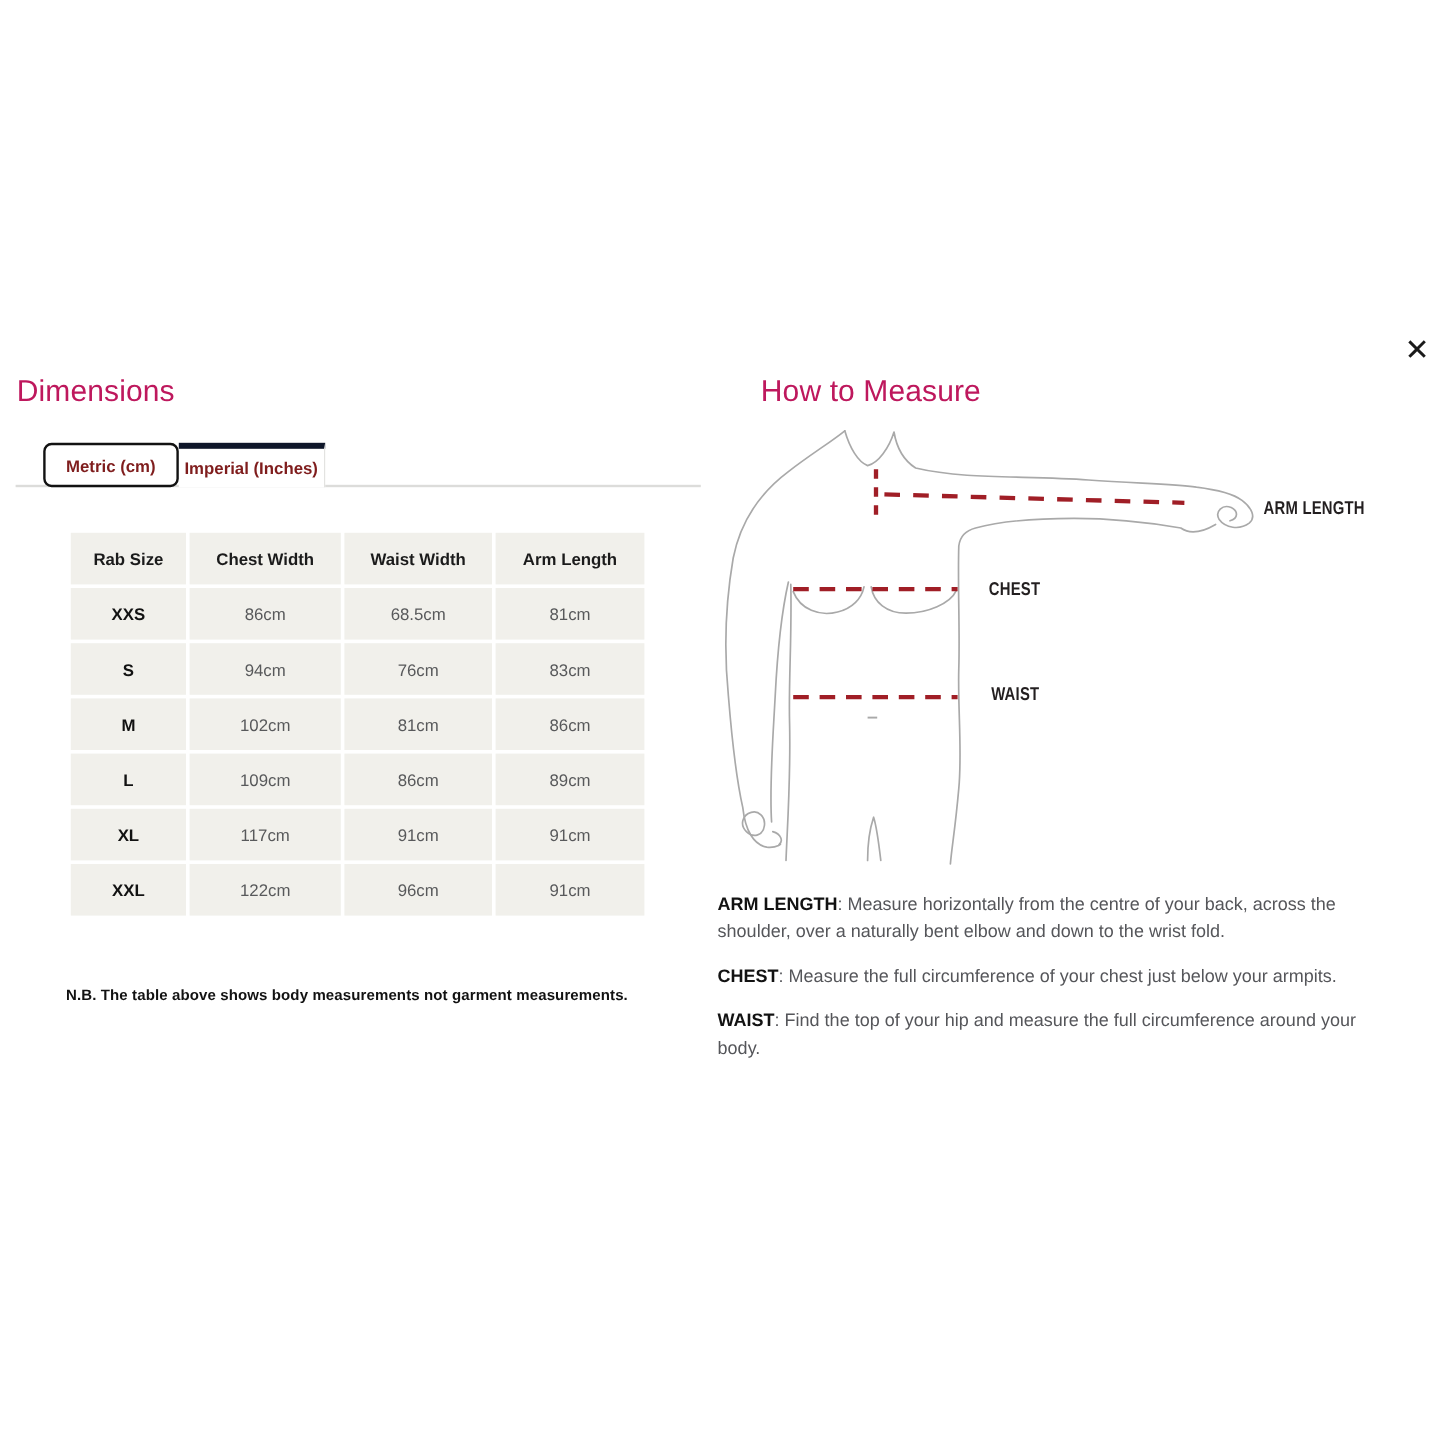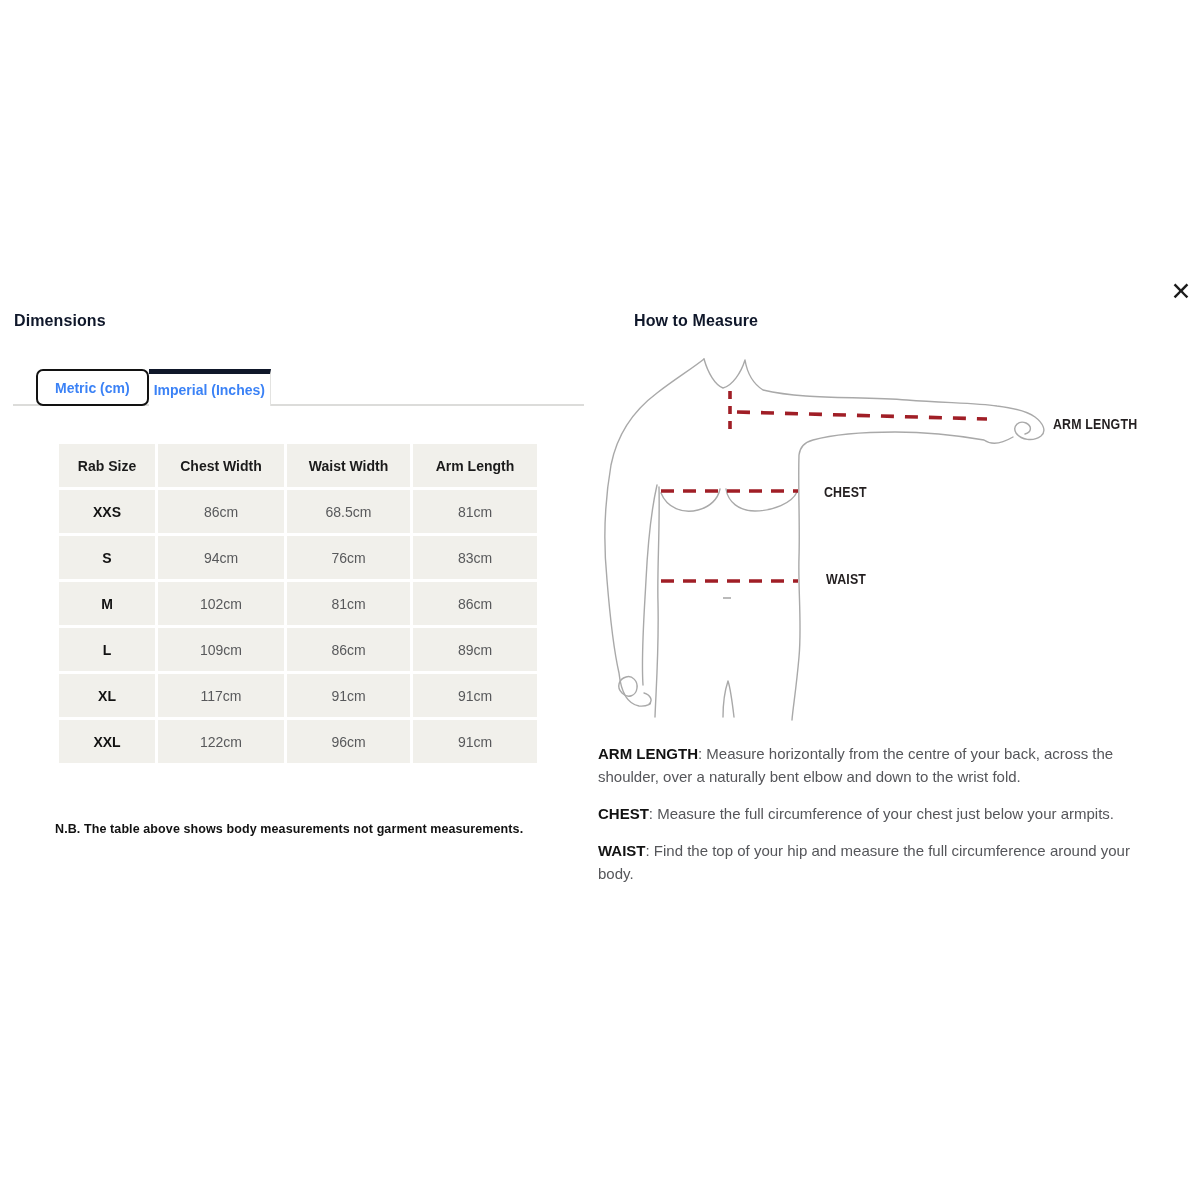--- a/index.html
+++ b/index.html
@@ -15,30 +15,30 @@
   body{
     width:1200px;height:1200px;position:relative;overflow:hidden;
     font-family:"Liberation Sans", sans-serif;color:var(--ink);
   }
   .close-btn{
     position:absolute;left:1163px;top:274px;width:36px;height:36px;
     background:none;border:none;font-size:25px;line-height:36px;text-align:center;
     color:#1a1a1a;cursor:pointer;font-family:"DejaVu Sans", sans-serif;
   }
   .section-title{
-    position:absolute;top:312px;font-size:16px;font-weight:bold;
-    letter-spacing:.1px;color:#0f172a;
+    position:absolute;top:312px;font-size:25px;font-weight:normal;
+    letter-spacing:.1px;color:#be185d;
   }
   .dim-title{left:14px;}
   .measure-title{left:634px;}
   
   .tab-underline{position:absolute;left:13px;top:404px;width:571px;height:2px;background:var(--rule);}
   .tabs{position:absolute;left:36px;top:369px;display:flex;align-items:stretch;height:37px;}
   .tab{
-    font-size:14px;font-weight:bold;color:#3b82f6;background:#fff;
+    font-size:14px;font-weight:bold;color:#7f1d1d;background:#fff;
     display:flex;align-items:center;cursor:pointer;white-space:nowrap;
   }
   .tab--active{
     border:2px solid #121212;border-radius:7px;padding:0 17px;z-index:2;
   }
   .tab--inactive{
     border-top:5px solid #0f172a;border-right:1px solid #E3E3E1;
     padding:0 5px;z-index:1;
   }
   

